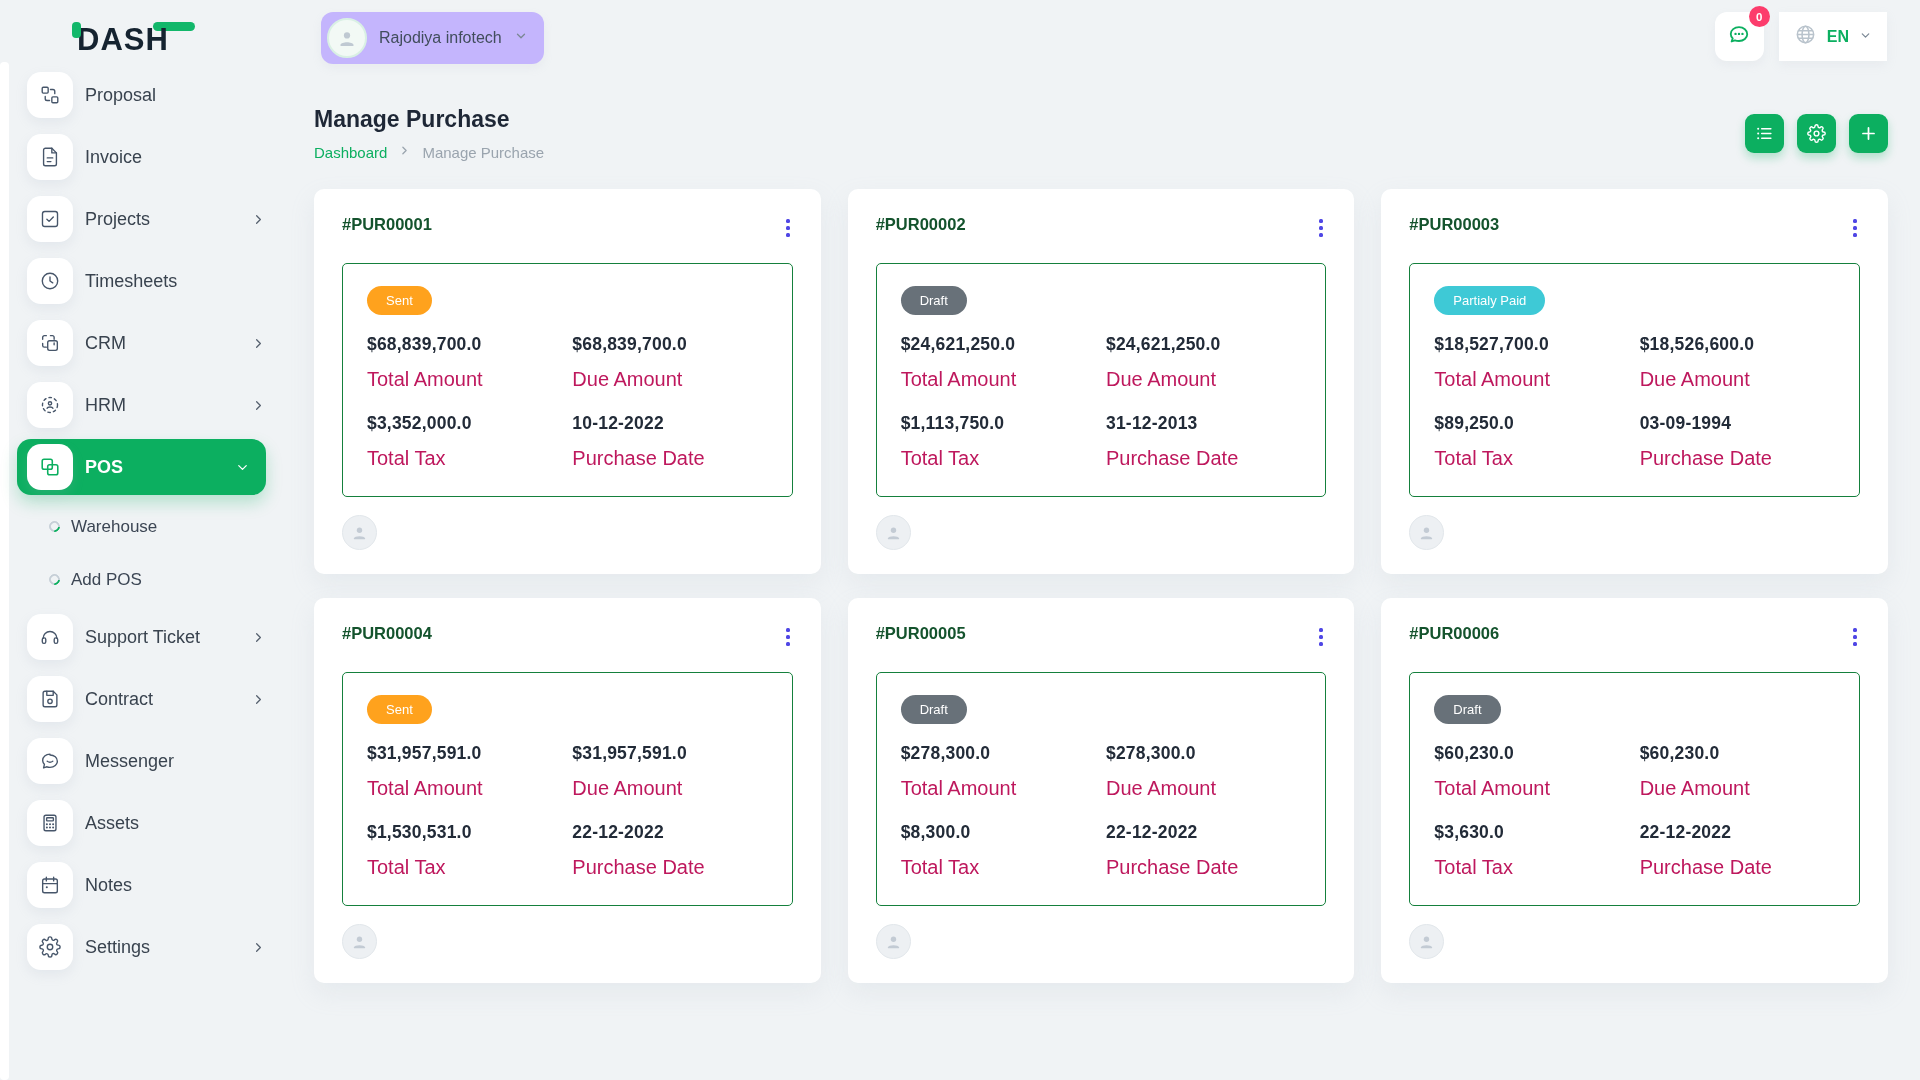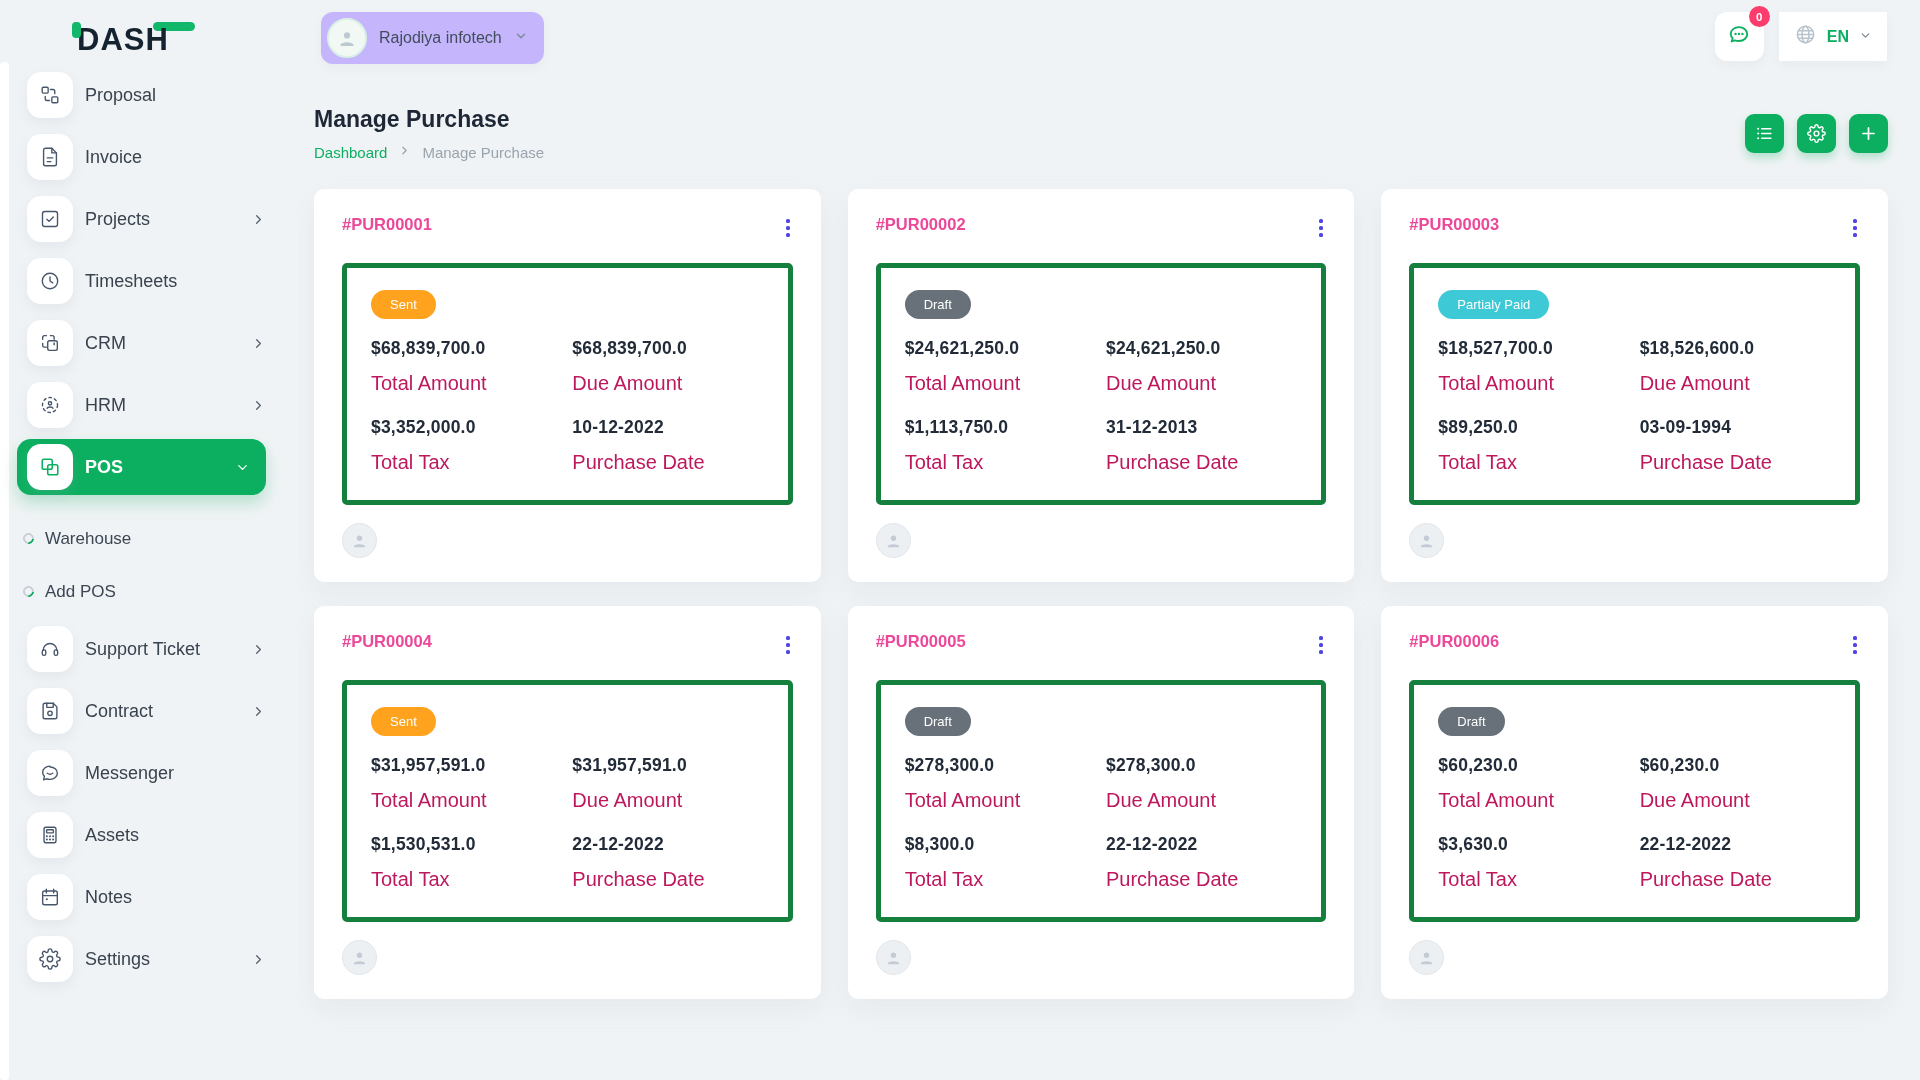--- a/index.html
+++ b/index.html
@@ -15,23 +15,23 @@
   .logo-dot { width:9px; height:16px; border-radius:4px; background:#12b76a; margin-right:-4px; position:relative; z-index:2; }
   .logo-text { font-size:31px; font-weight:800; letter-spacing:1px; color:#152330; position:relative; z-index:1; }
   .logo-bar { width:42px; height:9px; border-radius:5px; background:#12b76a; margin-left:-16px; }
 
   nav { position:absolute; left:0; right:6px; top:64px; }
   .nav-item { display:flex; align-items:center; height:62px; padding:0 20px 0 27px; cursor:pointer; }
   .tile { width:46px; height:46px; border-radius:14px; background:#ffffff; display:flex; align-items:center; justify-content:center; box-shadow:0 5px 12px rgba(160,175,190,.16); margin-right:12px; flex:none; }
   .tile svg { width:22px; height:22px; }
   .nav-label { font-size:18px; color:#39434f; font-weight:500; }
   .chev { margin-left:auto; display:flex; align-items:center; }
-  .nav-item.active { background:#0CAF60; border-radius:14px; height:56px; margin:3px 20px 17px 17px; padding:0 16px 0 10px; box-shadow:0 8px 16px rgba(12,175,96,.25); }
+  .nav-item.active { background:#0CAF60; border-radius:14px; height:56px; margin:3px 20px 5px 17px; padding:0 16px 0 10px; box-shadow:0 8px 16px rgba(12,175,96,.25); }
   .nav-item.active .nav-label { color:#ffffff; font-weight:700; }
-  .nav-subitem { display:flex; align-items:center; height:53px; padding-left:23px; cursor:pointer; }
+  .nav-subitem { display:flex; align-items:center; height:53px; padding-left:49px; cursor:pointer; }
   .bullet { width:11px; height:11px; border:2px solid #c6cfd7; border-bottom-color:#0CAF60; border-radius:50%; transform:rotate(-40deg); margin-right:11px; flex:none; }
   .sub-label { font-size:17px; color:#3c4654; font-weight:500; }
   .nav-subitem.active .sub-label { color:#0CAF60; font-weight:700; }
 
   
   .workspace-pill { position:absolute; left:321px; top:12px; height:52px; background:#c4b5fd; border-radius:12px; display:flex; align-items:center; padding:0 16px 0 6px; box-shadow:0 4px 10px rgba(170,185,200,.12); cursor:pointer; }
   .ws-avatar { width:40px; height:40px; border-radius:50%; background:#f2f9f5; border:2px solid #d9f0e4; display:flex; align-items:center; justify-content:center; margin-right:12px; }
   .ws-name { font-size:16px; font-weight:500; color:#414d5c; margin-right:12px; }
   .top-right { position:absolute; right:33px; top:12px; display:flex; gap:15px; align-items:flex-start; }
   .chat-btn { width:49px; height:49px; background:#fff; border-radius:12px; position:relative; display:flex; align-items:center; justify-content:center; box-shadow:0 4px 10px rgba(170,185,200,.12); border:none; cursor:pointer; }
@@ -46,24 +46,24 @@
   .breadcrumb { display:flex; align-items:center; gap:11px; margin-top:10px; }
   .crumb-home { color:#0CAF60; font-size:15px; text-decoration:none; cursor:pointer; }
   .crumb-current { color:#9aa4ae; font-size:15px; }
   .toolbar { display:flex; gap:13px; }
   .tool-btn { width:39px; height:39px; border-radius:9px; background:#0CAF60; display:flex; align-items:center; justify-content:center; border:none; cursor:pointer; box-shadow:0 5px 10px rgba(12,175,96,.28); }
 
   
   .cards { display:grid; grid-template-columns:repeat(3,1fr); gap:24px 27px; margin-top:28px; }
   .card { background:#fff; border-radius:10px; box-shadow:0 10px 24px rgba(175,188,200,.16); padding:26px 28px 24px; }
   .card-head { display:flex; justify-content:space-between; align-items:flex-start; }
-  .card-id { color:#ec4899; font-size:16.5px; font-weight:700; text-decoration:none; cursor:pointer; }
+  .card-id { color:#14532d; font-size:16.5px; font-weight:700; text-decoration:none; cursor:pointer; }
   .kebab { display:flex; flex-direction:column; gap:3px; background:none; border:none; cursor:pointer; padding:4px 3px; }
   .kebab span { width:4px; height:4px; border-radius:1.5px; background:#4F46E5; }
-  .card-box { border:5px solid #15803d; border-radius:5px; margin-top:22px; padding:22px 24px 26px; }
+  .card-box { border:1px solid #15803d; border-radius:5px; margin-top:22px; padding:22px 24px 26px; }
   .badge { display:inline-block; color:#fff; font-size:13px; font-weight:500; padding:7px 19px; border-radius:16px; }
   .detail-grid { display:grid; grid-template-columns:1fr 1fr; gap:22px 10px; margin-top:19px; }
   .val { font-size:17.5px; font-weight:700; color:#222b38; letter-spacing:.2px; }
   .lab { font-size:20px; color:#be185d; margin-top:13px; }
   .card-avatar { margin-top:18px; width:35px; height:35px; border-radius:50%; background:#edf0f3; border:1px solid #e2e7eb; display:flex; align-items:center; justify-content:center; cursor:pointer; }
 </style>
 </head>
 <body>
 
 <div class="scroll-track"></div>

